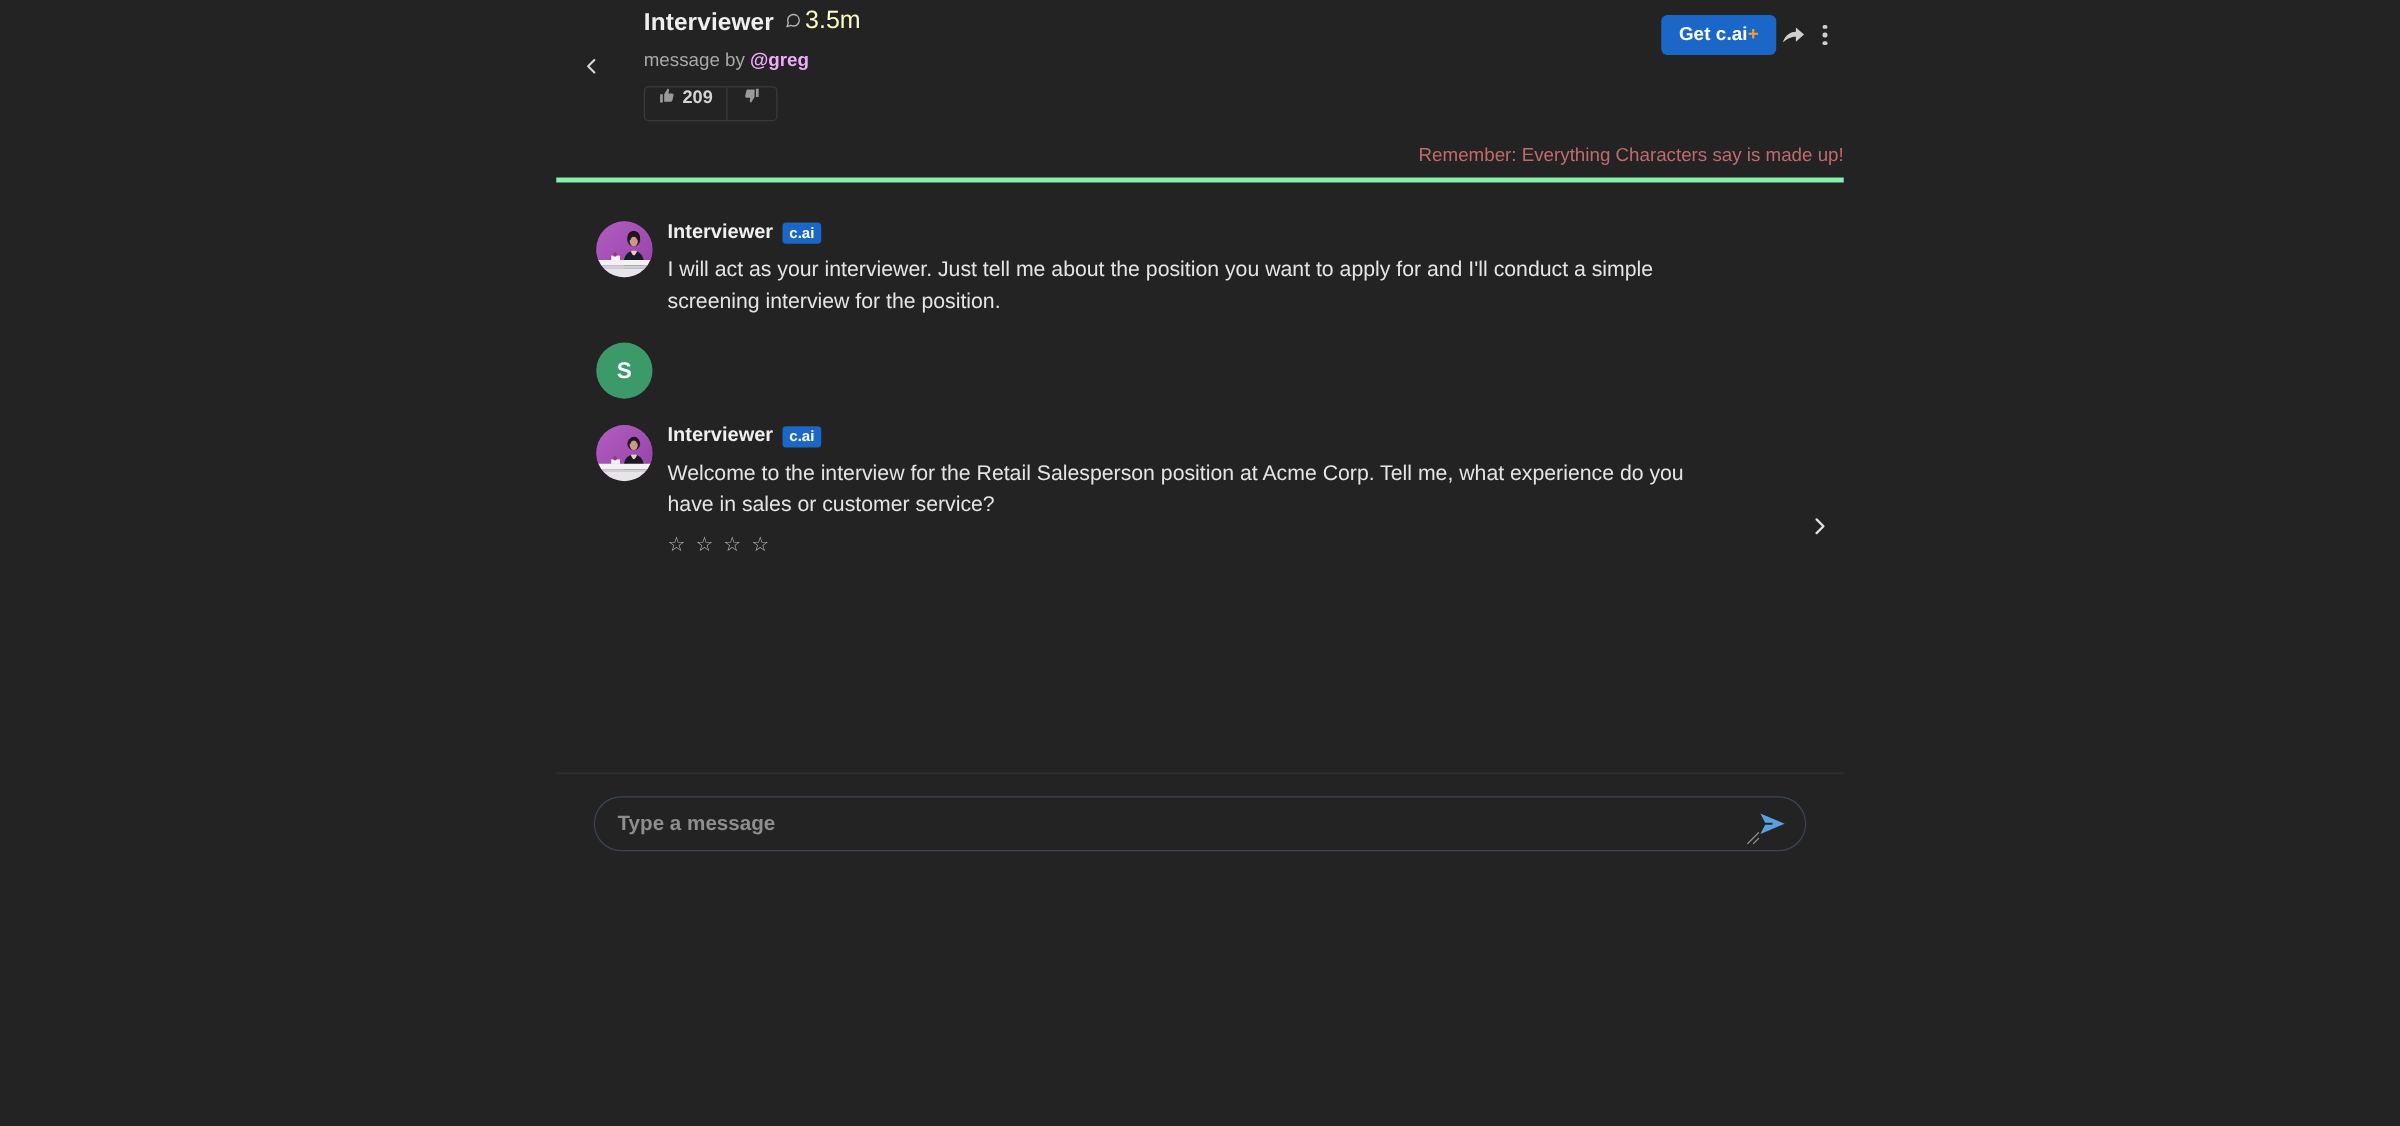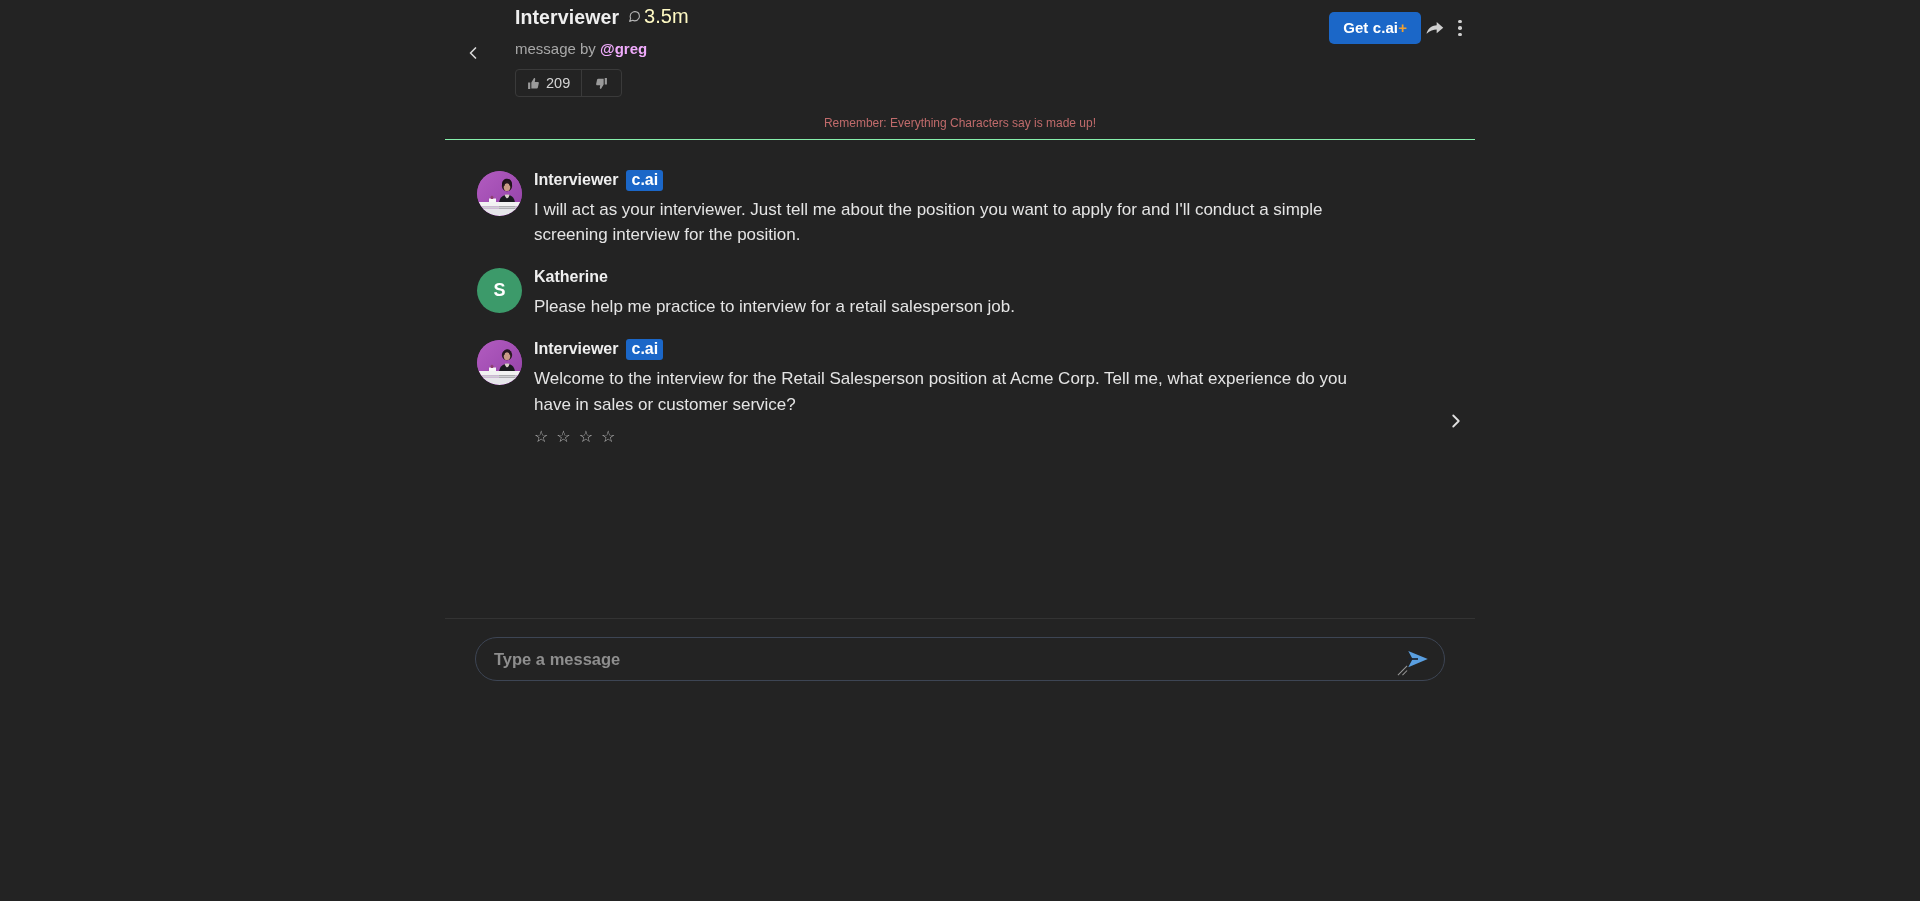--- a/index.html
+++ b/index.html
@@ -92,30 +92,31 @@
   .vote-group {
     display: inline-flex;
     margin-top: 9px;
     border: 1px solid #3a3a3a;
     border-radius: 4px;
     overflow: hidden;
     height: 28px;
   }
   .vote-btn {
     display: flex;
-    align-items: center;
+    align-items: flex-start;
     gap: 6px;
     padding: 0 11px;
     font-size: 14.5px;
     color: #d4d4d4;
     cursor: pointer;
     background: transparent;
     border: none;
     font-family: inherit;
     height: 100%;
+    font-weight: bold;
   }
   .vote-btn.down { border-left: 1px solid #3a3a3a; padding: 0 13px; }
   .vote-btn svg { display: block; fill: #9a9a9a; }
 
   
   .header-actions {
     position: absolute;
     right: 2px;
     top: 12px;
     display: flex;
@@ -145,25 +146,25 @@
     cursor: pointer;
     color: #cfcfcf;
   }
   .icon-btn svg { display: block; }
 
   .kebab { display: flex; flex-direction: column; gap: 3px; align-items: center; }
   .kebab i { width: 3.5px; height: 3.5px; border-radius: 50%; background: #cfcfcf; display: block; }
 
   
   .disclaimer {
-    text-align: center;
-    font-size: 12px;
+    text-align: right;
+    font-size: 15px;
     color: #c06b6b;
     padding-bottom: 9px;
-    border-bottom: 1px solid #86efac;
+    border-bottom: 4px solid #86efac;
   }
 
   
   .msg-list {
     padding-top: 19px;
     position: relative;
   }
 
   .msg-row {
     display: flex;
@@ -207,21 +208,21 @@
     height: 22px;
   }
   .msg-author {
     font-size: 16px;
     font-weight: bold;
     color: #efefef;
   }
   .cai-badge {
     background: #1b67c8;
     color: #ffffff;
-    font-size: 16px;
+    font-size: 12px;
     font-weight: bold;
     padding: 2px 5px 3px;
     border-radius: 3px;
     line-height: 1;
   }
 
   .msg-text {
     font-size: 17px;
     line-height: 1.48;
     color: #e4e4e4;
@@ -430,26 +431,20 @@
             <span class="msg-author">Interviewer</span>
             <span class="cai-badge">c.ai</span>
           </div>
           <div class="msg-text">I will act as your interviewer. Just tell me about the position you want to apply for and I'll conduct a simple screening interview for the position.</div>
         </div>
       </div>
 
       <div class="msg-row">
         <div class="avatar avatar-letter" style="background: rgb(60, 154, 106);">
           <span>S</span>
-        </div>
-        <div class="msg-body">
-          <div class="msg-name-row">
-            <span class="msg-author">Katherine</span>
-          </div>
-          <div class="msg-text">Please help me practice to interview for a retail salesperson job.</div>
         </div>
       </div>
 
       <div class="msg-row">
         <div class="avatar avatar-interviewer">
           <span>
             <svg viewBox="0 0 45 45">
               <defs>
                 <clipPath id="clipB">
                     <circle cx="22.5" cy="22.5" r="22.5"></circle>

